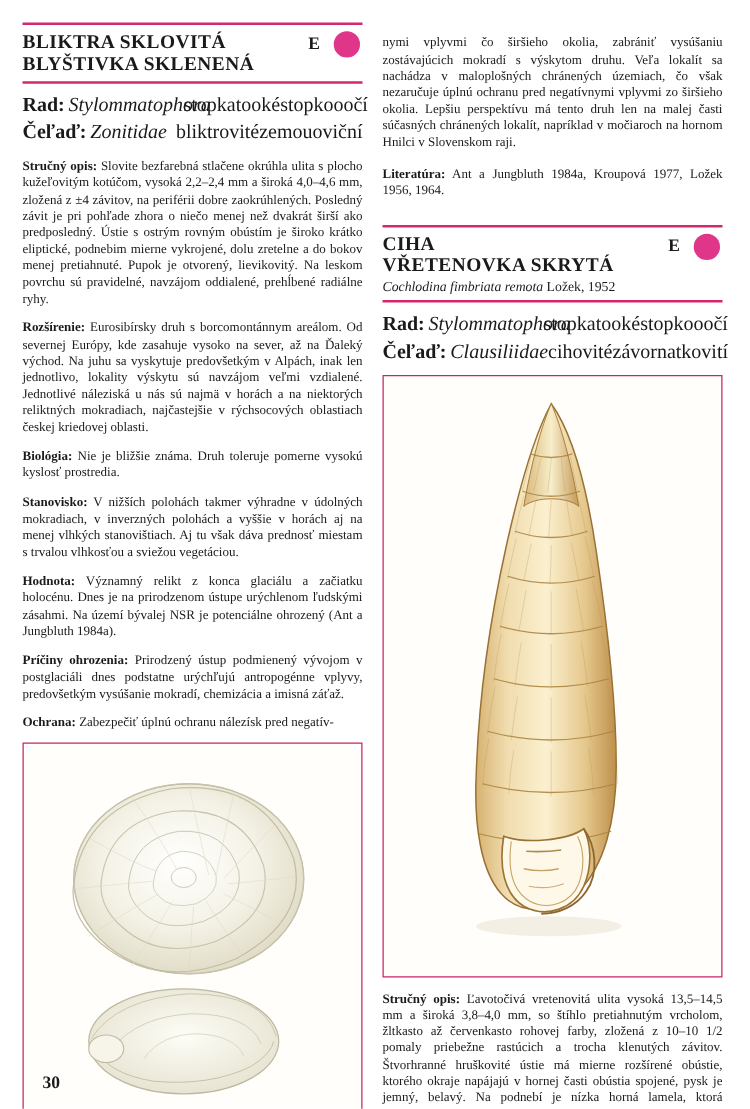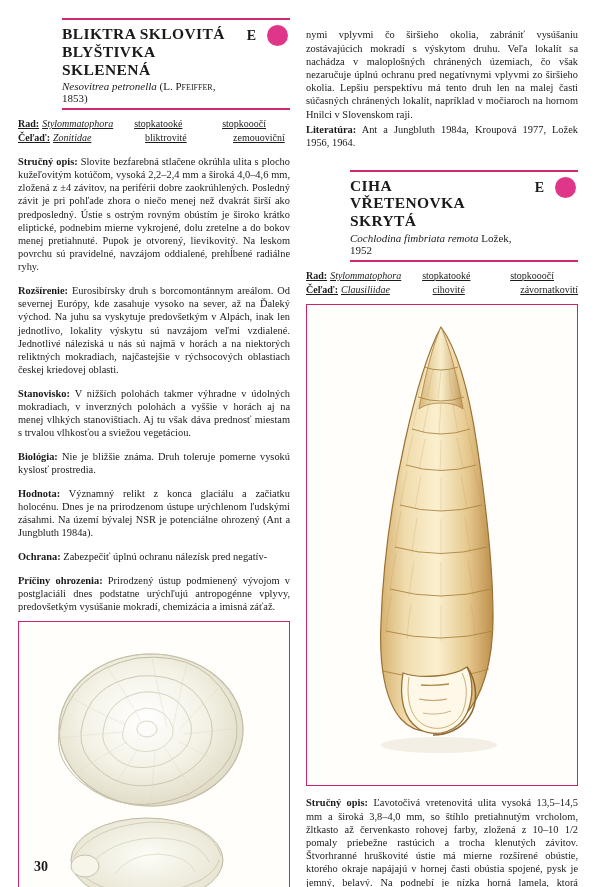--- a/index.html
+++ b/index.html
@@ -30,21 +30,20 @@
     width: 272px;
     position: relative;
   }
   
   .species-head {
     border-top: 2.5px solid #d4286e;
     border-bottom: 2.5px solid #d4286e;
     padding: 5px 0 4px 0;
     position: relative;
     margin-bottom: 7px;
-    margin-left: 44px;
   }
   .species-head.second {
     margin-top: 0;
   }
   .sp-name-sk {
     font-size: 15.5px;
     font-weight: bold;
     letter-spacing: 0.4px;
     line-height: 1.15;
     text-transform: uppercase;
@@ -83,24 +82,23 @@
     position: absolute;
     right: 2px;
     top: 5px;
     width: 21px;
     height: 21px;
     border-radius: 50%;
     background: #e0368a;
   }
   
   .tax {
-    font-size: 10px;
+    font-size: 16px;
     line-height: 1.35;
     margin-bottom: 7px;
-    text-decoration: underline;
   }
   .tax-row {
     display: flex;
   }
   .tax-label {
     font-weight: bold;
     white-space: nowrap;
     margin-right: 3px;
   }
   .tax-a {
@@ -121,21 +119,21 @@
     margin-bottom: 1px;
     hyphens: auto;
   }
   .para b {
     font-weight: bold;
   }
   .para-lit {
     font-size: 10.4px;
     line-height: 1.27;
     text-align: justify;
-    margin-top: 2px;
+    margin-top: 12px;
   }
   
   .plate {
     border: 1.6px solid #c9236a;
     margin-top: 8px;
     position: relative;
     overflow: hidden;
     background: #fffefb;
   }
   .plate-1 {
@@ -159,24 +157,20 @@
 <body>
 
 <div class="page">
   <div class="columns">
 
     <div class="col">
 
       <div class="species-head">
         <div class="sp-name-sk">BLIKTRA SKLOVITÁ</div>
         <div class="sp-name-sk2">BLYŠTIVKA SKLENENÁ</div>
-        <div class="sp-latin">
-          <span>Nesovitrea petronella</span>
-          <span class="auth">(L. Pfeiffer, 1853)</span>
-        </div>
         <div class="badge-e">E</div>
         <div class="dot"></div>
       </div>
 
       <div class="tax">
         <div class="tax-row">
           <span class="tax-label">Rad:</span>
           <span class="tax-a">Stylommatophora</span>
           <span class="tax-b">stopkatooké</span>
           <span class="tax-c">stopkooočí</span>
@@ -184,25 +178,25 @@
         <div class="tax-row">
           <span class="tax-label">Čeľaď:</span>
           <span class="tax-a">Zonitidae</span>
           <span class="tax-b">bliktrovité</span>
           <span class="tax-c">zemouoviční</span>
         </div>
       </div>
 
       <p class="para"><b>Stručný opis:</b> <span>Slovite bezfarebná stlačene okrúhla ulita s plocho kužeľovitým kotúčom, vysoká 2,2–2,4 mm a široká 4,0–4,6 mm, zložená z ±4 závitov, na periférii dobre zaokrúhlených. Posledný závit je pri pohľade zhora o niečo menej než dvakrát širší ako predposledný. Ústie s ostrým rovným obústím je široko krátko eliptické, podnebim mierne vykrojené, dolu zretelne a do bokov menej pretiahnuté. Pupok je otvorený, lievikovitý. Na leskom povrchu sú pravidelné, navzájom oddialené, prehĺbené radiálne ryhy.</span></p>
       <p class="para"><b>Rozšírenie:</b> <span>Eurosibírsky druh s borcomontánnym areálom. Od severnej Európy, kde zasahuje vysoko na sever, až na Ďaleký východ. Na juhu sa vyskytuje predovšetkým v Alpách, inak len jednotlivo, lokality výskytu sú navzájom veľmi vzdialené. Jednotlivé náleziská u nás sú najmä v horách a na niektorých reliktných mokradiach, najčastejšie v rýchsocových oblastiach českej kriedovej oblasti.</span></p>
+      <p class="para"><b>Biológia:</b> <span>Nie je bližšie známa. Druh toleruje pomerne vysokú kyslosť prostredia.</span></p>
       <p class="para"><b>Stanovisko:</b> <span>V nižších polohách takmer výhradne v údolných mokradiach, v inverzných polohách a vyššie v horách aj na menej vlhkých stanovištiach. Aj tu však dáva prednosť miestam s trvalou vlhkosťou a sviežou vegetáciou.</span></p>
-      <p class="para"><b>Biológia:</b> <span>Nie je bližšie známa. Druh toleruje pomerne vysokú kyslosť prostredia.</span></p>
       <p class="para"><b>Hodnota:</b> <span>Významný relikt z konca glaciálu a začiatku holocénu. Dnes je na prirodzenom ústupe urýchlenom ľudskými zásahmi. Na území bývalej NSR je potenciálne ohrozený (Ant a Jungbluth 1984a).</span></p>
+      <p class="para"><b>Príčiny ohrozenia:</b> <span>Prirodzený ústup podmienený vývojom v postglaciáli dnes podstatne urýchľujú antropogénne vplyvy, predovšetkým vysúšanie mokradí, chemizácia a imisná záťaž.</span></p>
       <p class="para"><b>Ochrana:</b> <span>Zabezpečiť úplnú ochranu nálezísk pred negatív-</span></p>
-      <p class="para"><b>Príčiny ohrozenia:</b> <span>Prirodzený ústup podmienený vývojom v postglaciáli dnes podstatne urýchľujú antropogénne vplyvy, predovšetkým vysúšanie mokradí, chemizácia a imisná záťaž.</span></p>
 
       <div class="plate plate-1">
         <svg viewBox="0 0 269 298" width="269" height="298">
           <defs>
             <radialGradient id="g1" cx="46%" cy="42%" r="62%">
               <stop offset="0%" stop-color="#ffffff"></stop>
               <stop offset="55%" stop-color="#f4f2e6"></stop>
               <stop offset="100%" stop-color="#ded9c2"></stop>
             </radialGradient>
             <radialGradient id="g2" cx="50%" cy="45%" r="60%">

